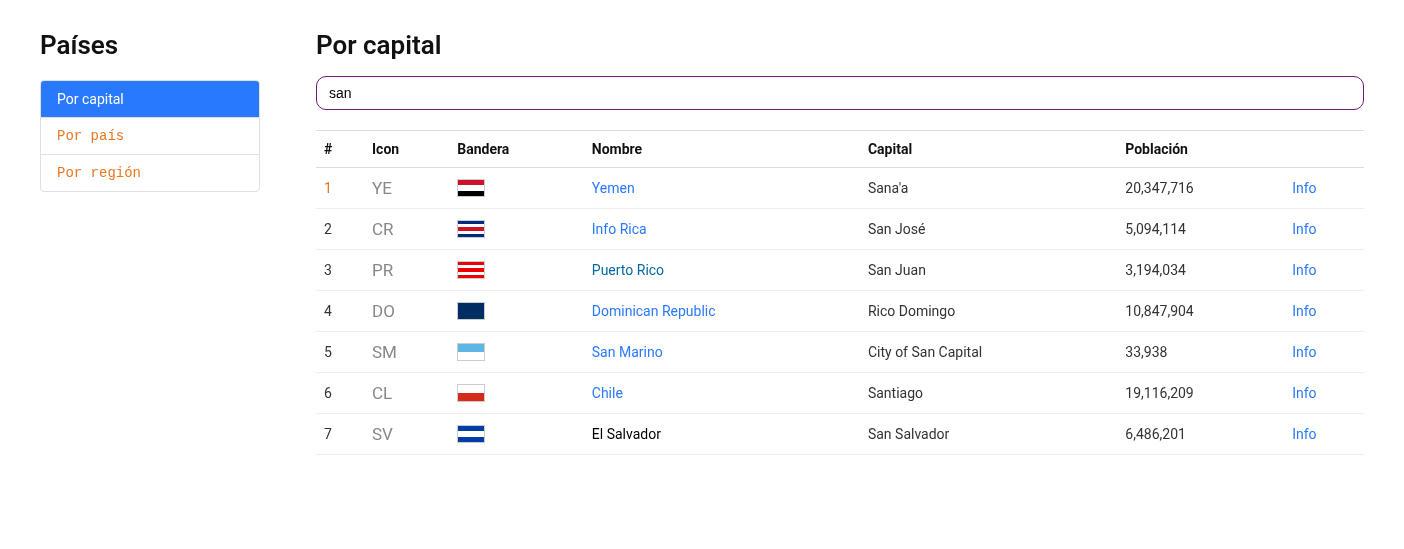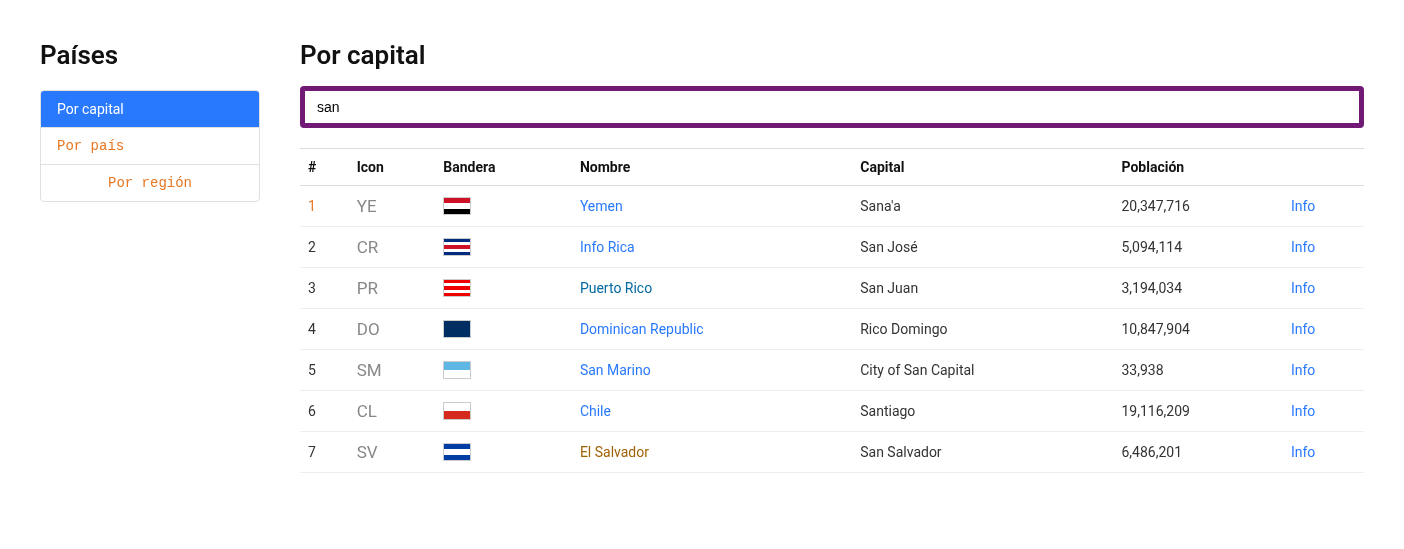--- a/index.html
+++ b/index.html
@@ -4,22 +4,22 @@
   <style>
     * { box-sizing: border-box; margin: 0; padding: 0; }
     body {
       font-family: -apple-system, BlinkMacSystemFont, 'Segoe UI', Roboto, sans-serif;
       background: #fff;
       color: #333;
       font-size: 14px;
     }
     .layout {
       display: flex;
-      padding: 40px 40px;
-      gap: 40px;
+      padding: 30px 40px;
+      gap: 56px;
       max-width: 1404px;
     }
     .sidebar {
       width: 220px;
       flex-shrink: 0;
     }
     .sidebar-title {
       font-size: 26px;
       font-weight: 600;
       color: #111;
@@ -28,43 +28,43 @@
     .sidebar-nav {
       border: 1px solid #e0e0e0;
       border-radius: 4px;
       overflow: hidden;
     }
     .sidebar-item {
       padding: 10px 16px;
       cursor: pointer;
       border-bottom: 1px solid #e0e0e0;
     }
-    .sidebar-item:last-child { border-bottom: none; text-align: center; }
+    .sidebar-item:last-child { border-bottom: none; }
     .sidebar-item.active {
       background: #2979ff;
       color: #fff;
     }
     .sidebar-item:not(.active) {
       color: #e87722;
       font-family: Liberation Mono, monospace;
     }
     .main {
       flex: 1;
     }
     .main-title {
       font-size: 26px;
       font-weight: 600;
       color: #111;
       margin-bottom: 16px;
     }
     .search-box {
       width: 100%;
       padding: 8px 12px;
-      border: 5px solid #701a75;
-      border-radius: 4px;
+      border: 1px solid #701a75;
+      border-radius: 10px;
       font-size: 14px;
       margin-bottom: 20px;
       outline: none;
     }
     table {
       width: 100%;
       border-collapse: collapse;
     }
     thead tr {
       border-top: 1px solid #ddd;
@@ -203,21 +203,21 @@
     <td><div class="flag-icon flag-cl"></div></td>
     <td style="color:#2979ff">Chile</td>
     <td>Santiago</td>
     <td>19,116,209</td>
     <td><a class="info-link">Info</a></td>
   </tr>
           <tr>
     <td style="color:#333">7</td>
     <td><span class="country-code">SV</span></td>
     <td><div class="flag-icon flag-sv"></div></td>
-    <td style="color:#a16207">El Salvador</td>
+    <td style="color:#000000">El Salvador</td>
     <td>San Salvador</td>
     <td>6,486,201</td>
     <td><a class="info-link">Info</a></td>
   </tr>
         </tbody>
     </table>
   </div>
 </div>
 
 </body></html>

